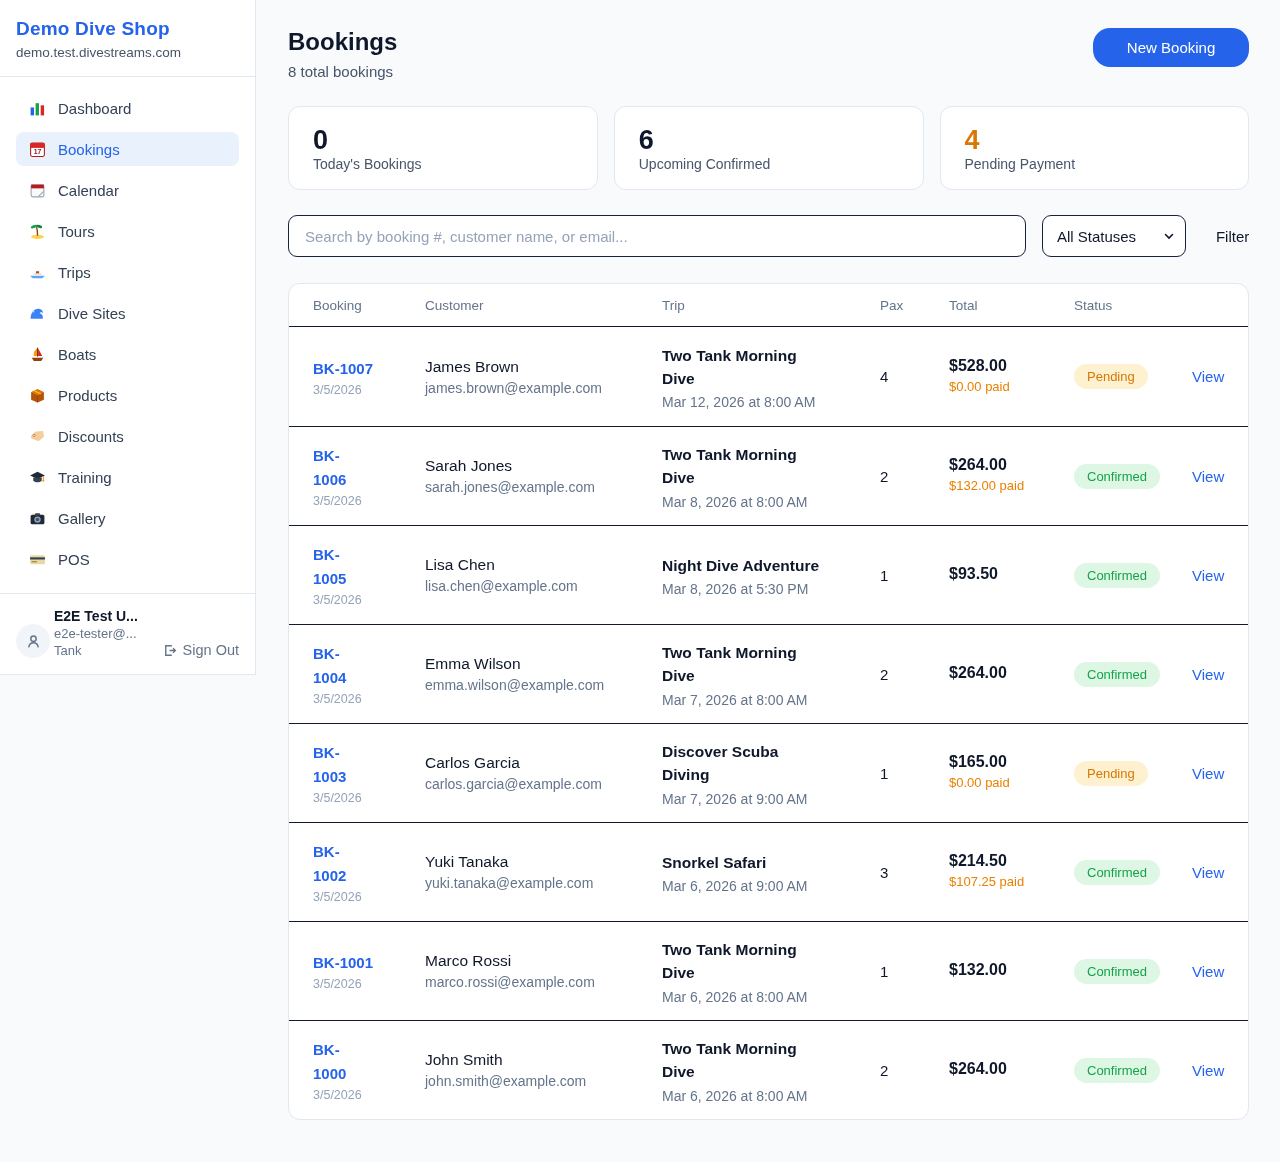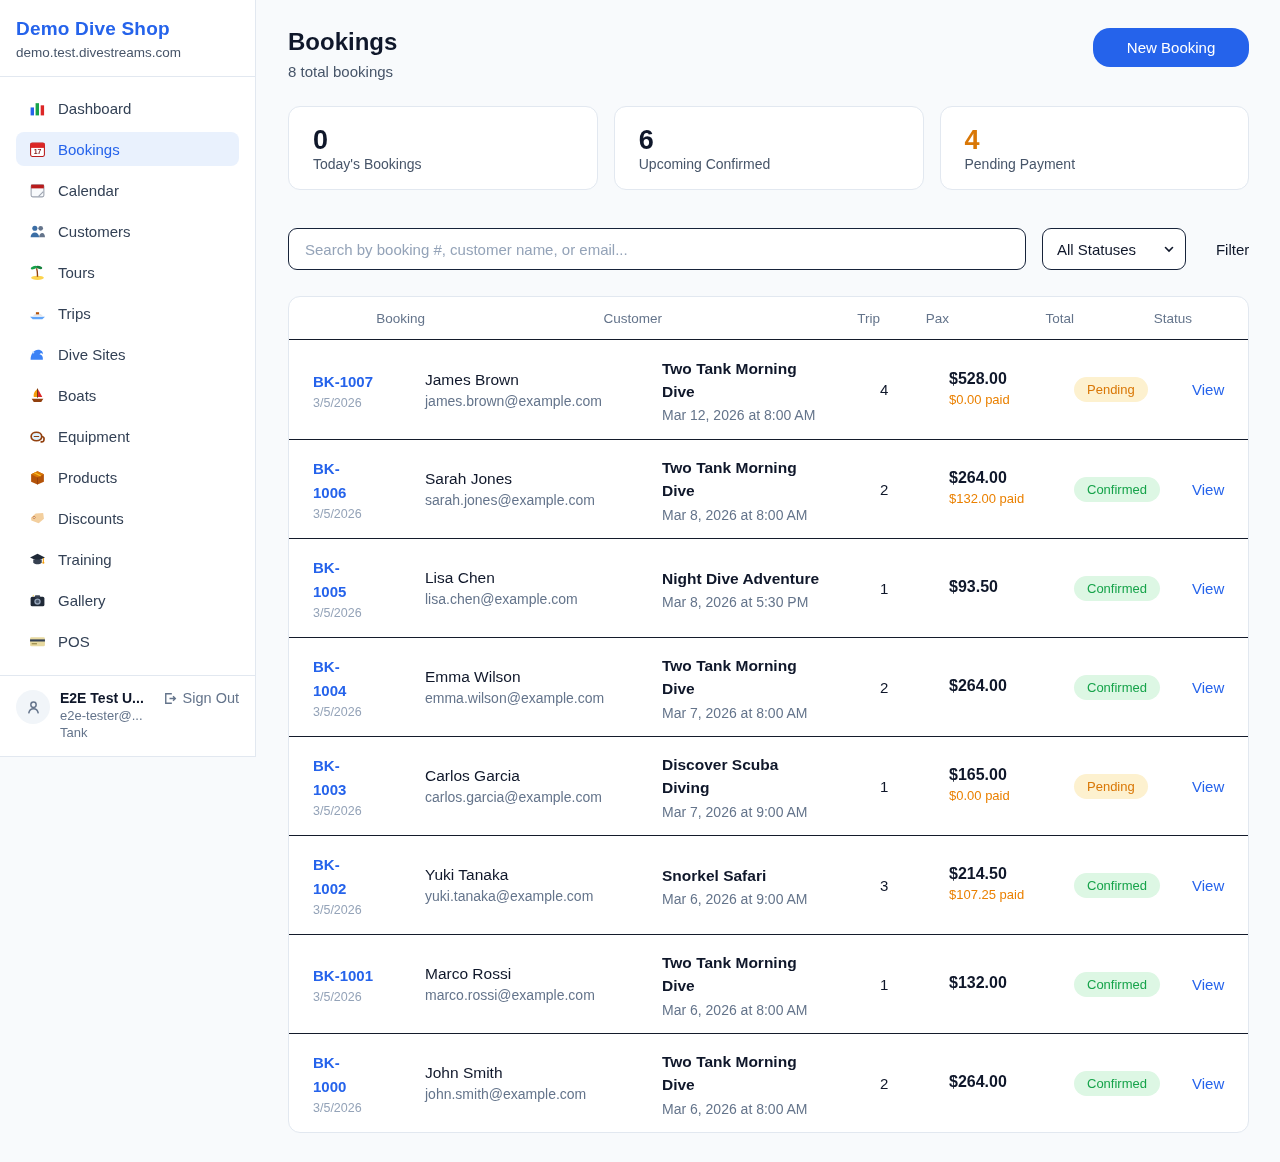--- a/index.html
+++ b/index.html
@@ -10,21 +10,21 @@
   .sidebar { width:256px; background:#ffffff; border-right:1px solid #e2e8f0; border-bottom:1px solid #e2e8f0; flex-shrink:0; }
   .brand { padding:18px 16px 16px 16px; border-bottom:1px solid #e2e8f0; }
   .brand-name { color:#2563eb; font-size:19px; font-weight:700; letter-spacing:.2px; }
   .brand-domain { color:#475569; font-size:13.5px; margin-top:5px; }
   .nav { padding:14px 16px 10px 16px; }
   .nav-item { display:flex; align-items:flex-end; gap:12px; padding:8px 12px; border-radius:8px;
               font-size:15px; color:#334155; margin-bottom:7px; cursor:pointer; }
   .nav-item.active { background:#e9f1fd; color:#2563eb; font-weight:500; }
   .nav-icon { width:18px; height:18px; display:inline-flex; align-items:center; justify-content:center; flex-shrink:0; }
   .nav-icon svg { width:17px; height:17px; }
-  .user { border-top:1px solid #e2e8f0; padding:14px 16px 16px 16px; display:flex; align-items:flex-start; gap:10px; }
+  .user { border-top:1px solid #e2e8f0; padding:14px 16px 16px 16px; display:flex; align-items:flex-end; gap:4px; }
   .avatar { width:34px; height:34px; border-radius:50%; background:#f1f5f9; display:flex; align-items:center; justify-content:center; flex-shrink:0; }
   .uinfo { flex:1; min-width:0; }
   .uname { font-size:14px; font-weight:700; color:#0f172a; }
   .uemail, .urole { font-size:13px; color:#64748b; margin-top:2px; }
   .signout { display:flex; align-items:center; gap:6px; color:#64748b; font-size:14.5px; cursor:pointer; white-space:nowrap; }
 
   
   .main { flex:1; padding:28px 32px 32px 32px; }
   .page-head { display:flex; justify-content:space-between; align-items:flex-start; }
   .page-title { font-size:24px; font-weight:700; color:#0f172a; }
@@ -32,37 +32,37 @@
   .btn-primary { background:#2563eb; color:#ffffff; border:none; border-radius:17px;
                  font-size:15px; font-weight:500; padding:11px 34px; cursor:pointer;
                  font-family:"Liberation Sans", sans-serif; }
 
   .stats { display:grid; grid-template-columns:1fr 1fr 1fr; gap:16px; margin-top:26px; }
   .stat-card { background:#fff; border:1px solid #e2e8f0; border-radius:12px; padding:17px 24px; }
   .stat-value { font-size:27px; font-weight:700; color:#0f172a; line-height:1.2; }
   .stat-value.orange { color:#d97706; }
   .stat-label { font-size:14px; color:#475569; margin-top:0; }
 
-  .controls { display:flex; align-items:center; margin-top:38px; }
+  .controls { display:flex; align-items:center; margin-top:25px; }
   .search-input { flex:1; height:42px; border:1.5px solid #17233a; border-radius:9px; padding:0 16px;
                   font-size:15px; color:#0f172a; background:#fff; font-family:"Liberation Sans", sans-serif; }
   .search-input::placeholder { color:#94a3b8; }
   .select-wrap { position:relative; margin-left:16px; }
   .status-select { appearance:none; -webkit-appearance:none; height:42px; width:144px; background:#fff;
                    border:1.5px solid #17233a; border-radius:9px; padding:0 30px 0 14px; font-size:15px;
                    color:#0f172a; font-family:"Liberation Sans", sans-serif; cursor:pointer; }
   .select-chevron { position:absolute; right:11px; top:50%; transform:translateY(-50%); pointer-events:none; }
   .filter-btn { margin-left:30px; font-size:15px; color:#0f172a; font-weight:500; background:none; border:none;
                 cursor:pointer; font-family:"Liberation Sans", sans-serif; }
 
   
   .table-card { margin-top:26px; background:#fff; border:1px solid #e2e8f0; border-radius:12px; overflow:hidden; }
   .tgrid { display:grid; grid-template-columns:112px 237px 218px 69px 125px 118px 1fr; padding:0 24px; align-items:center; }
   .thead { height:43px; border-bottom:1.5px solid #141b2b; }
-  .th { font-size:13.5px; color:#64748b; font-weight:500;text-align:right; }
+  .th { font-size:13.5px; color:#64748b; font-weight:500; }
   .trow { min-height:99px; padding-top:14px; padding-bottom:14px; }
   .trow + .trow { border-top:1.5px solid #141b2b; }
   .bk-id { color:#2563eb; font-weight:600; font-size:15px; line-height:1.6; white-space:pre-line; cursor:pointer; }
   .bk-date { color:#94a3b8; font-size:12.5px; margin-top:2px; }
   .c-name { font-size:15.5px; color:#0f172a; }
   .c-email { font-size:14px; color:#64748b; margin-top:4px; }
   .t-name { font-size:15.5px; font-weight:600; color:#0f172a; line-height:1.5; white-space:pre-line; padding-right:14px; }
   .t-date { font-size:14px; color:#64748b; margin-top:4px; }
   .pax { font-size:15px; color:#0f172a; }
   .tot { font-size:16px; font-weight:700; color:#0f172a; }
@@ -110,31 +110,20 @@
               <rect x="2" y="2.5" width="12" height="11.5" rx="1.5" fill="#f8fafc" stroke="#9ca3af" stroke-width="1"></rect>
               <rect x="2" y="2.5" width="12" height="3.5" fill="#b91c1c"></rect>
               <path d="M13.5 9 L9 13.5" stroke="#9ca3af" stroke-width="1" fill="none"></path>
             </svg>
           </span>
         <span>Calendar</span>
       </div>
       <div class="nav-item">
         <span class="nav-icon">
             <svg viewBox="0 0 16 16">
-              <circle cx="5.5" cy="5" r="2.4" fill="#3b6ea5"></circle>
-              <path d="M1.5 13.5 c0-3 2-4.5 4-4.5 s4 1.5 4 4.5 Z" fill="#3b6ea5"></path>
-              <circle cx="11" cy="5" r="2.2" fill="#64748b"></circle>
-              <path d="M9.5 13.5 c.2-2.6 1.2-4.2 3-4.2 1.5 0 2.5 1.6 2.5 4.2 Z" fill="#64748b"></path>
-            </svg>
-          </span>
-        <span>Customers</span>
-      </div>
-      <div class="nav-item">
-        <span class="nav-icon">
-            <svg viewBox="0 0 16 16">
               <ellipse cx="8" cy="13" rx="6" ry="2" fill="#fcd34d"></ellipse>
               <path d="M8 12 C8 8 8 6 7 4" stroke="#92400e" stroke-width="1.3" fill="none"></path>
               <ellipse cx="4.5" cy="3.5" rx="3" ry="1.4" fill="#16a34a" transform="rotate(-20 4.5 3.5)"></ellipse>
               <ellipse cx="9.5" cy="3.2" rx="3" ry="1.4" fill="#15803d" transform="rotate(15 9.5 3.2)"></ellipse>
             </svg>
           </span>
         <span>Tours</span>
       </div>
       <div class="nav-item">
         <span class="nav-icon">
@@ -158,30 +147,20 @@
       <div class="nav-item">
         <span class="nav-icon">
             <svg viewBox="0 0 16 16">
               <path d="M8 1.5 V10" stroke="#78350f" stroke-width="1"></path>
               <path d="M7.5 2 C4.5 4.5 4 7 4.5 9.5 L7.5 9.5 Z" fill="#f59e0b"></path>
               <path d="M8.5 2 L12.5 9.5 H8.5 Z" fill="#dc2626"></path>
               <path d="M2.5 11 h11 l-2 3 h-7 Z" fill="#92400e"></path>
             </svg>
           </span>
         <span>Boats</span>
-      </div>
-      <div class="nav-item">
-        <span class="nav-icon">
-            <svg viewBox="0 0 16 16">
-              <ellipse cx="7" cy="8" rx="5" ry="4" fill="#e0f2fe" stroke="#92400e" stroke-width="1.6"></ellipse>
-              <path d="M12 8 c2 0 2.5 1.5 2 3.5 c-.4 1.6-2 2-3 1" stroke="#92400e" stroke-width="1.6" fill="none"></path>
-              <path d="M4.5 8 h5" stroke="#92400e" stroke-width="1"></path>
-            </svg>
-          </span>
-        <span>Equipment</span>
       </div>
       <div class="nav-item">
         <span class="nav-icon">
             <svg viewBox="0 0 16 16">
               <path d="M2 5 L8 2 L14 5 L14 12 L8 14.5 L2 12 Z" fill="#b45309"></path>
               <path d="M2 5 L8 8 L14 5 L8 2 Z" fill="#d97706"></path>
               <path d="M8 8 V14.5" stroke="#92400e" stroke-width=".8"></path>
               <path d="M5 3.5 L11 6.5" stroke="#fbbf24" stroke-width="1.2"></path>
             </svg>
           </span>

